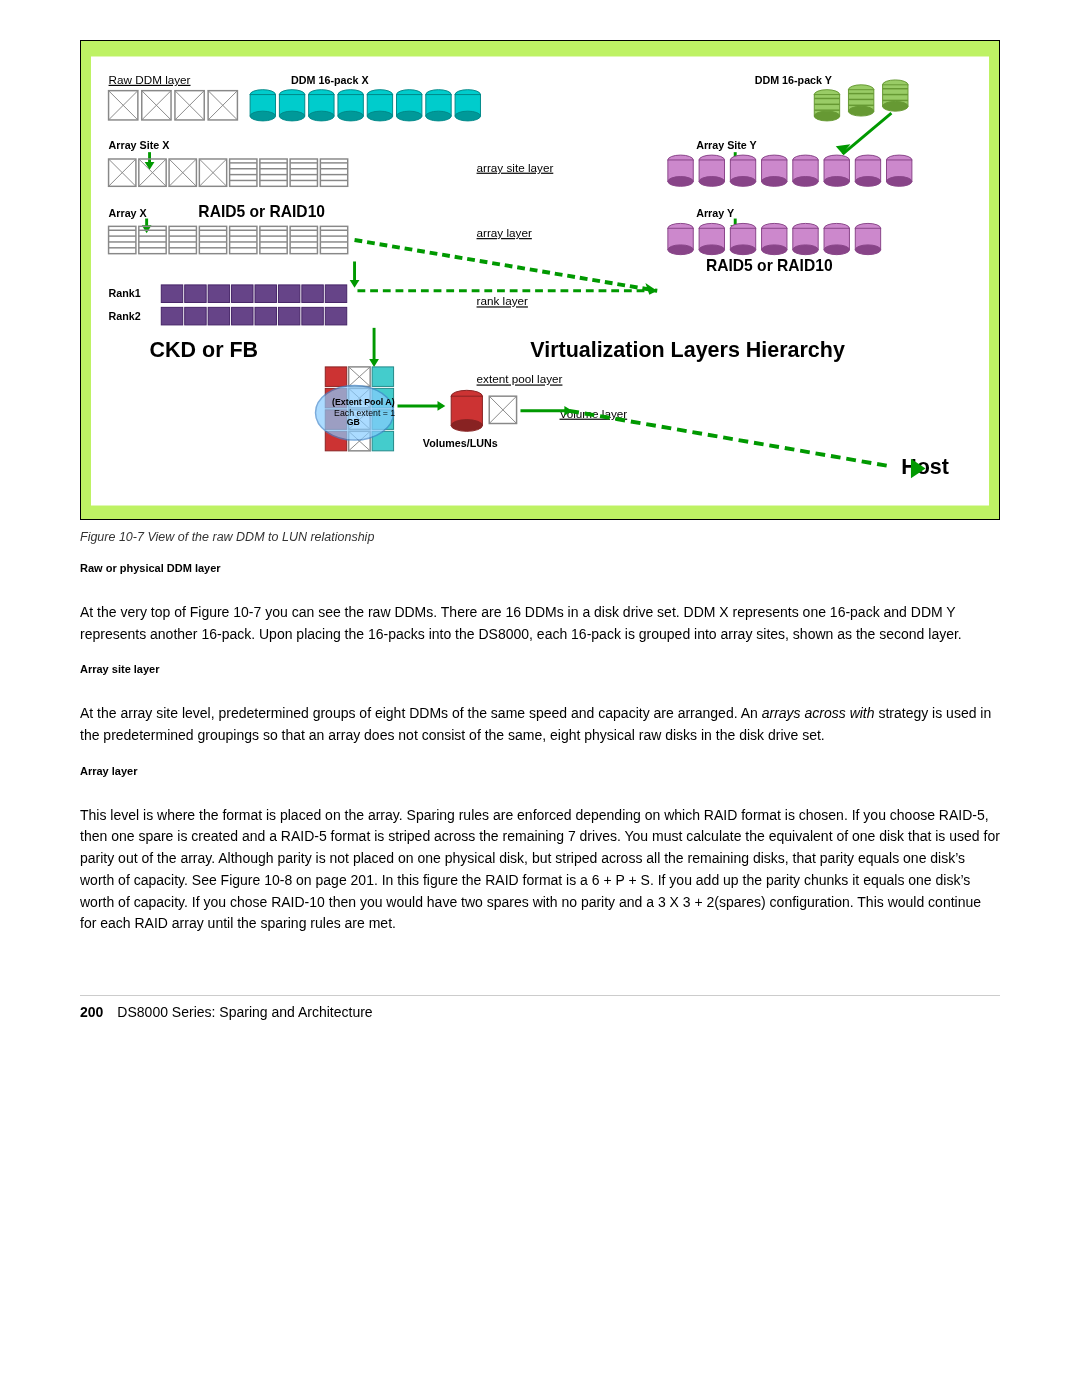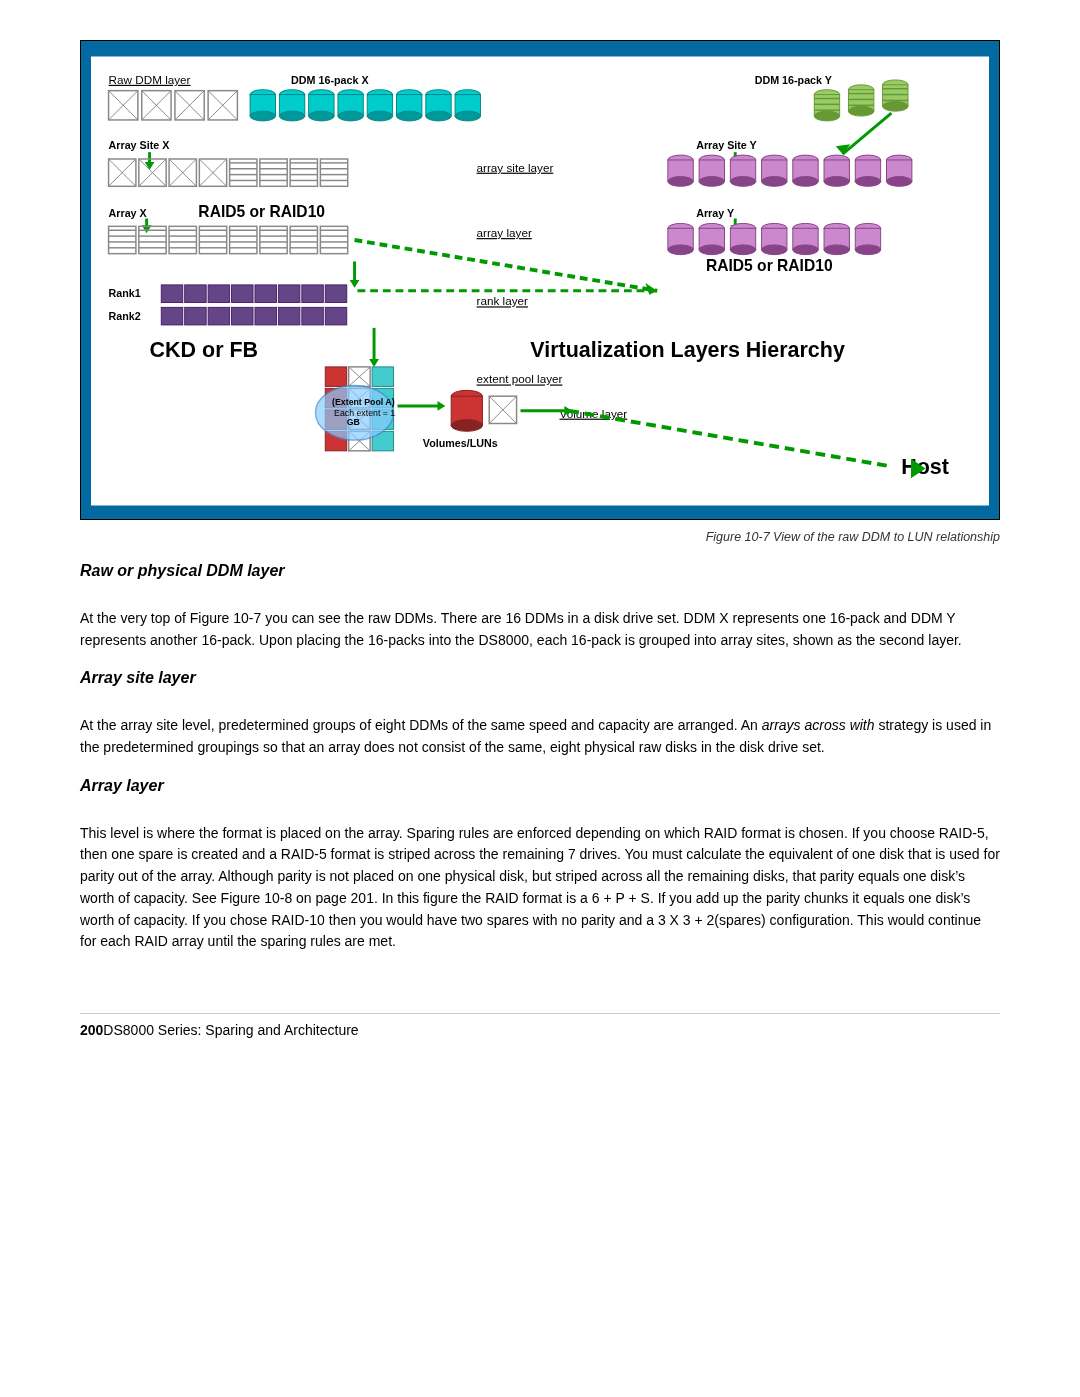--- a/index.html
+++ b/index.html
@@ -14,43 +14,42 @@
     .page {
       padding: 40px 80px 60px 80px;
     }
 
     
     .figure-box {
       border: 1.5px solid #000;
       padding: 10px 10px 8px 10px;
       margin-bottom: 10px;
       position: relative;
-      background: #0369a1;
+      background: #bef264;
     }
 
     .figure-caption {
       font-size: 12.5px;
       color: #333;
       font-style: italic;
       margin-bottom: 4px;
-      text-align: right;
+      text-align: left;
     }
 
     
     .diagram {
       position: relative;
       width: 100%;
       height: 460px;
     }
 
     
     .section-heading {
-      font-size: 16px;
+      font-size: 11px;
       font-weight: bold;
-      font-style: italic;
       margin-bottom: 6px;
       margin-top: 18px;
     }
     .section-body {
       font-size: 14px;
       line-height: 1.55;
       margin-bottom: 4px;
       margin-top: 28px;
     }
     .section-body em {
@@ -480,17 +479,17 @@
     <div class="section-heading">Array site layer</div>
     <p class="section-body">At the array site level, predetermined groups of eight DDMs of the same speed and capacity are arranged. An <em>arrays across with</em> strategy is used in the predetermined groupings so that an array does not consist of the same, eight physical raw disks in the disk drive set.</p>
   </div>
 
   <div>
     <div class="section-heading">Array layer</div>
     <p class="section-body">This level is where the format is placed on the array. Sparing rules are enforced depending on which RAID format is chosen. If you choose RAID-5, then one spare is created and a RAID-5 format is striped across the remaining 7 drives. You must calculate the equivalent of one disk that is used for parity out of the array. Although parity is not placed on one physical disk, but striped across all the remaining disks, that parity equals one disk’s worth of capacity. See Figure 10-8 on page 201. In this figure the RAID format is a 6 + P + S. If you add up the parity chunks it equals one disk’s worth of capacity. If you chose RAID-10 then you would have two spares with no parity and a 3 X 3 + 2(spares) configuration. This would continue for each RAID array until the sparing rules are met.</p>
   </div>
 
   <div style="margin-top: 60px; display: flex; align-items: center; border-top: 1px solid #ccc; padding-top: 8px;">
-    <span style="font-weight: bold; ">200</span>
+    <span style="font-weight: bold; margin-right: 14px;">200</span>
     <span>DS8000 Series: Sparing and Architecture</span>
   </div>
 
 </div>
 
 </body></html>

